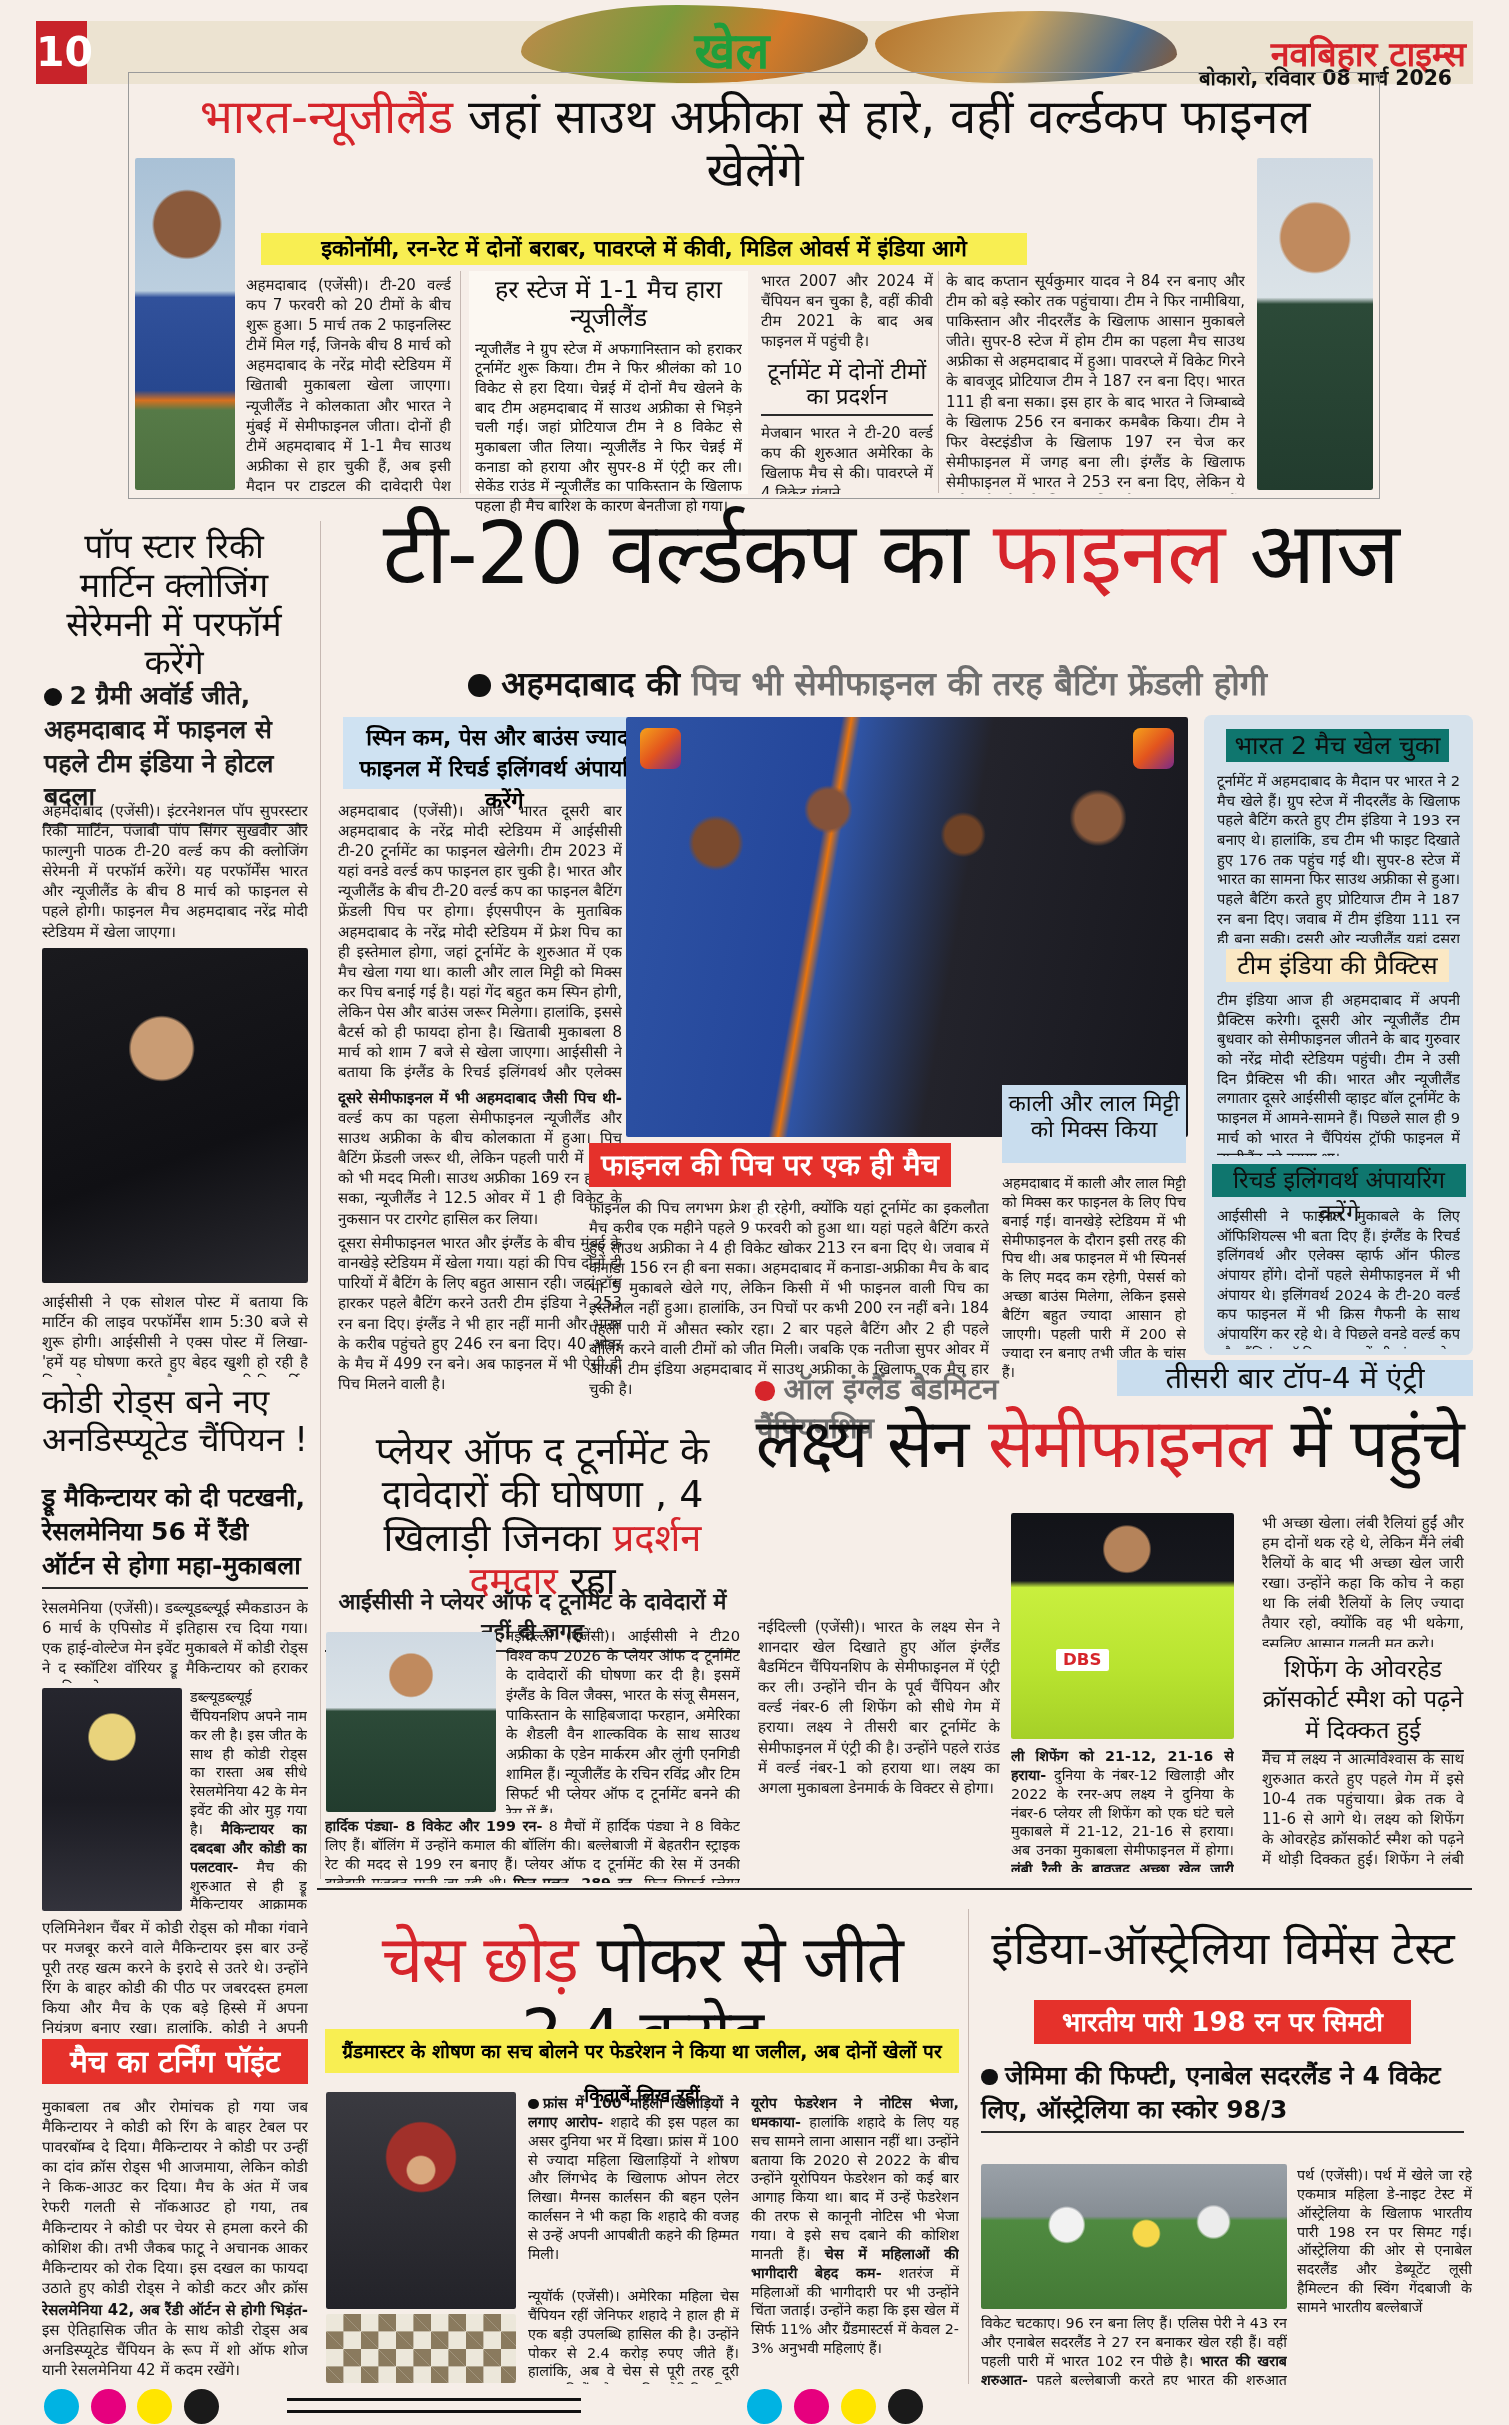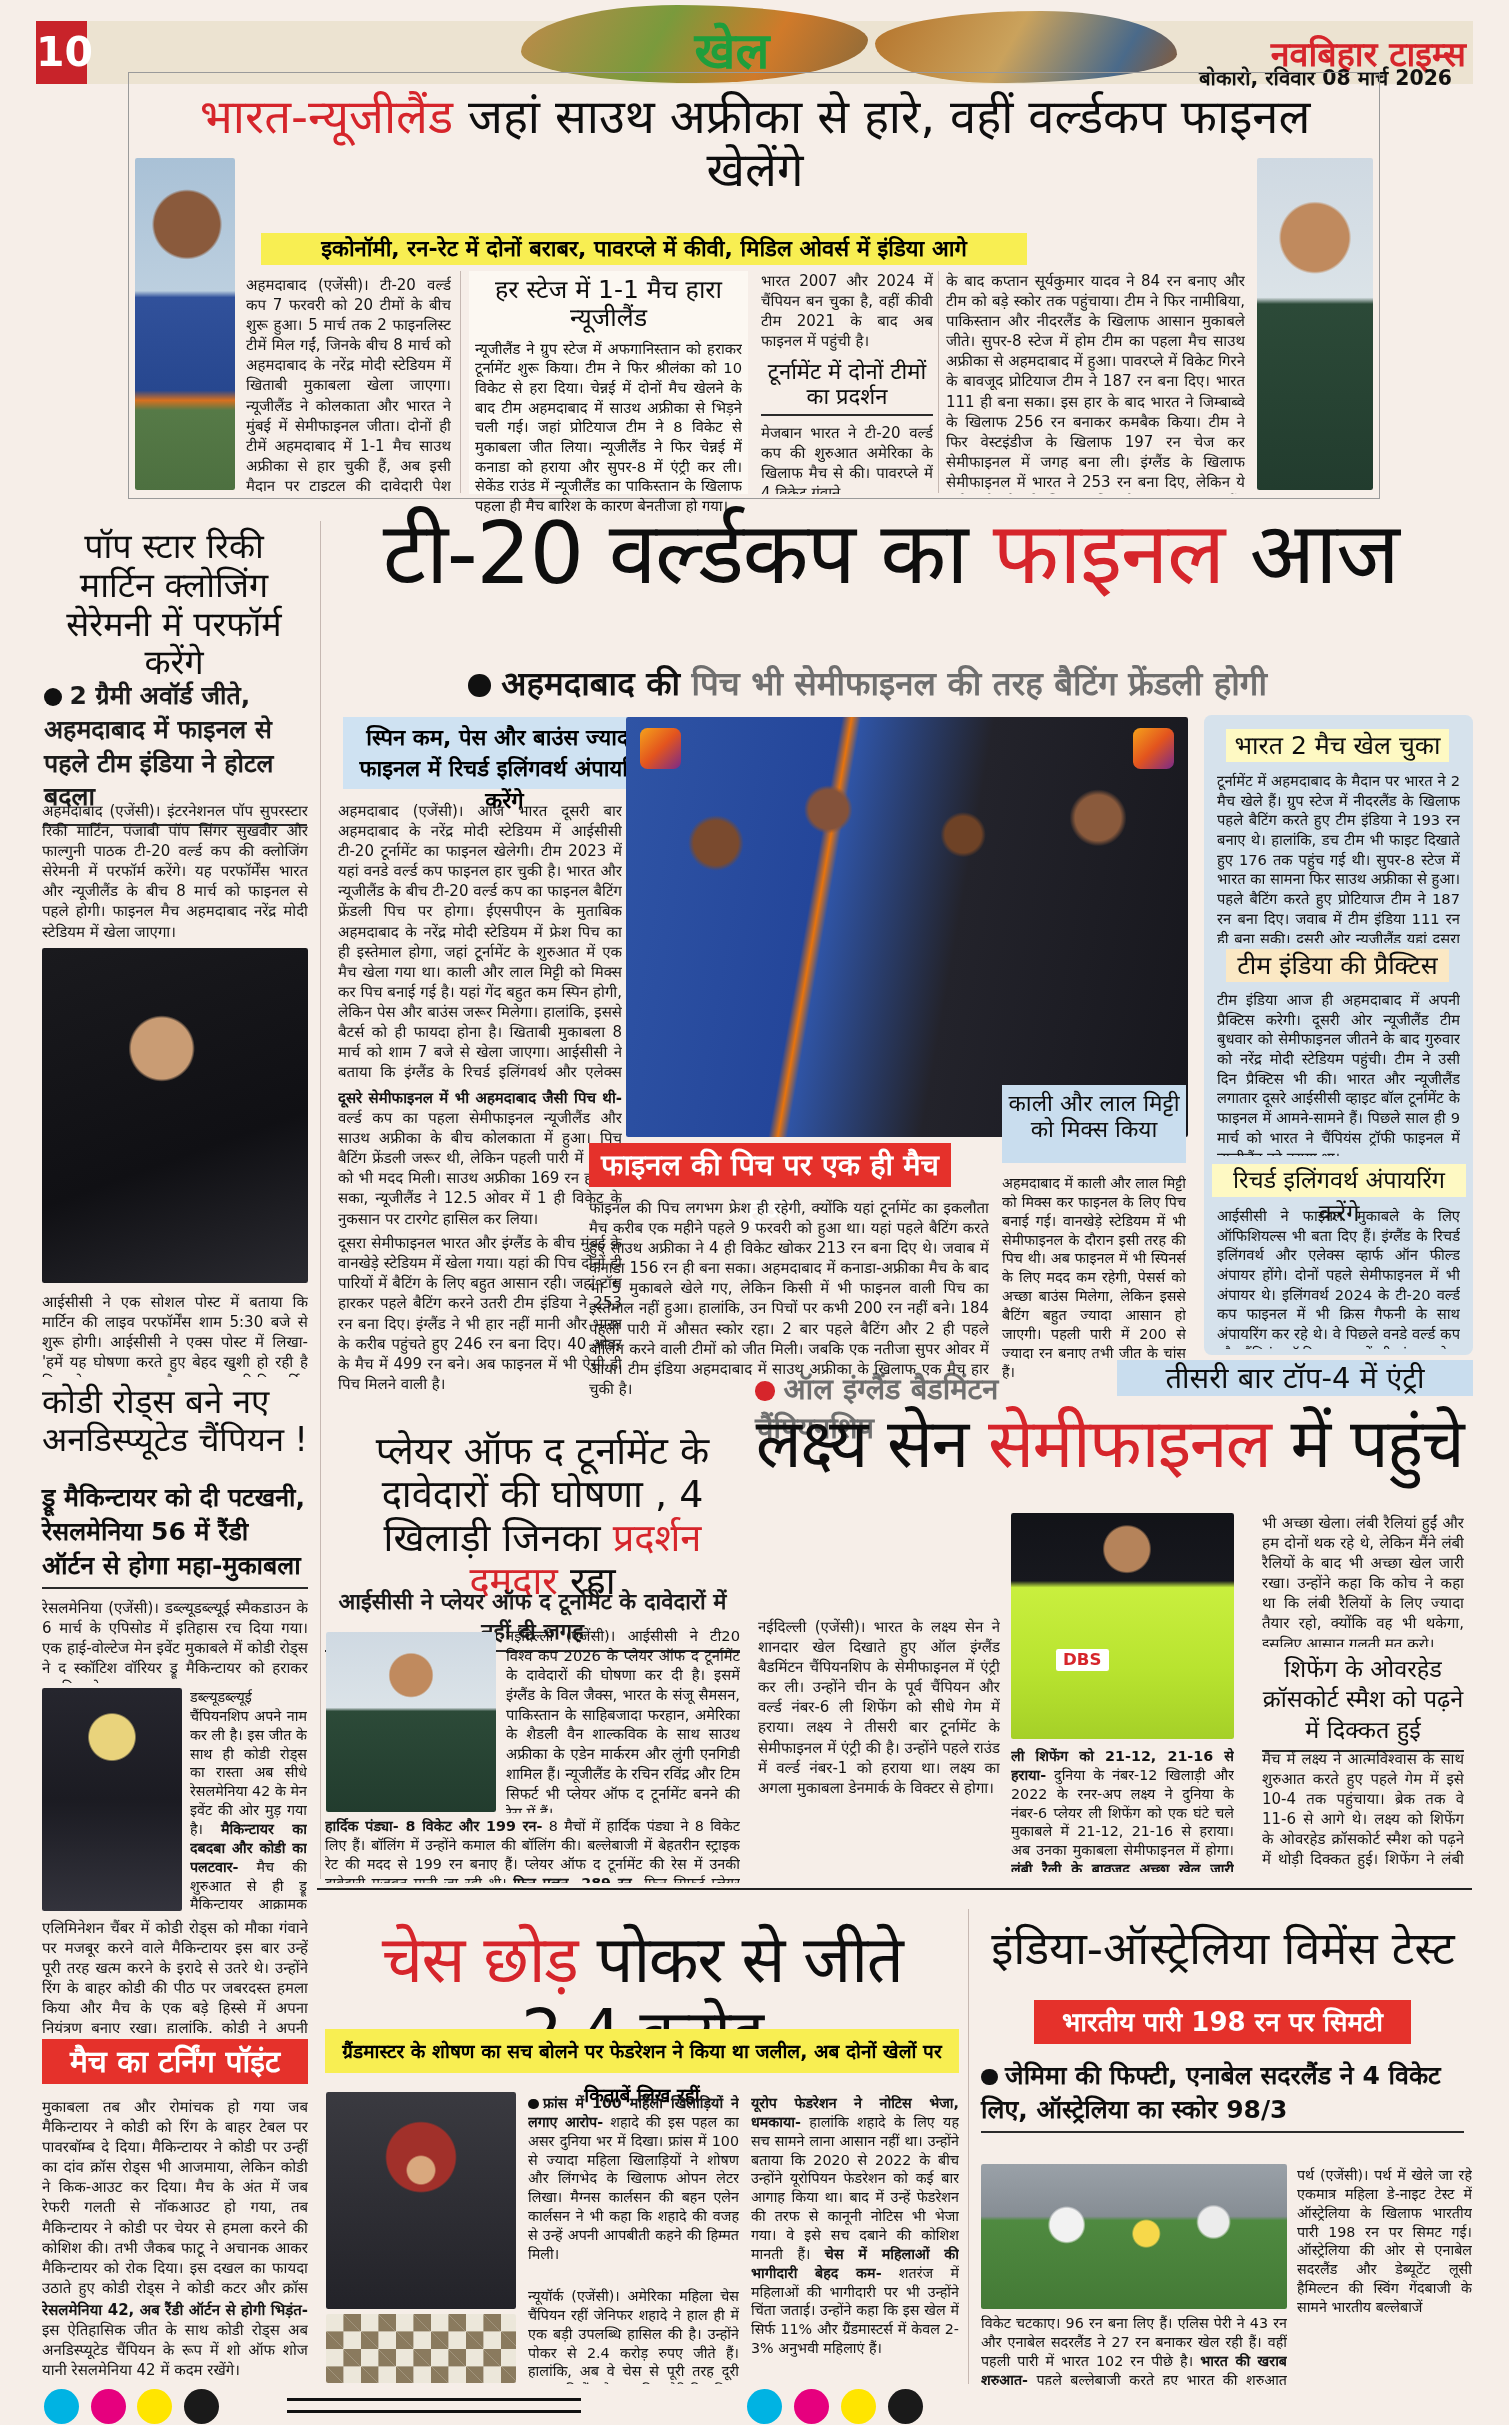--- a/index.html
+++ b/index.html
@@ -25,21 +25,21 @@
   .ph-cody{background:radial-gradient(circle at 50% 22%,#e9d37c 0 12%,rgba(0,0,0,0) 13%),linear-gradient(180deg,#26262e 0%,#1b1b22 50%,#33333c 100%)}
   .ph-lakshya{background:radial-gradient(circle at 52% 16%,#b5835a 0 10%,rgba(0,0,0,0) 11%),linear-gradient(180deg,#121318 0%,#17181e 30%,#c9ef3e 33%,#b8e32f 70%,#a5d028 100%)}
   .ph-shahade{background:radial-gradient(circle at 50% 36%,#d9a87e 0 8%,rgba(0,0,0,0) 9%),radial-gradient(circle at 50% 30%,#a1302a 0 19%,rgba(0,0,0,0) 20%),linear-gradient(180deg,#3a3a40 0%,#232329 100%)}
   .ph-board{background-color:#ece7da;background-image:linear-gradient(45deg,#8a7a5e 25%,transparent 25%,transparent 75%,#8a7a5e 75%),linear-gradient(45deg,#8a7a5e 25%,#ece7da 25%,#ece7da 75%,#8a7a5e 75%);background-size:35px 35px;background-position:0 0,17.4px 17.4px}
   .ph-wtest{background:radial-gradient(circle at 28% 42%,#f2f2f2 0 7%,rgba(0,0,0,0) 8%),radial-gradient(circle at 54% 48%,#f7d84a 0 7%,rgba(0,0,0,0) 8%),radial-gradient(circle at 76% 40%,#ececec 0 6%,rgba(0,0,0,0) 7%),linear-gradient(180deg,#9aa1a8 0%,#868d94 36%,#4f8a40 39%,#447a36 100%)}
   .blob1{background:linear-gradient(120deg,#c08a4a,#7a9a3c 40%,#d07a2a 70%,#8a6a3a);border-radius:45% 55% 50% 50%/60% 45% 55% 40%}
   .blob2{background:linear-gradient(120deg,#b5742c,#caa25c 45%,#4a6a8a 80%,#8a5a34);border-radius:55% 45% 60% 40%/45% 60% 40% 55%}
   .logo-chip{position:absolute;width:41px;height:41px;border-radius:7.5px;background:linear-gradient(135deg,#f5a21b,#e3541e 50%,#7a2a8a)}
   .frame{border:1.5px solid #9a9a9a}
   .ybox{background:#f8ee52}
-  .ybox2{background:#fef9c3}
+  .ybox2{background:#0f766e}
   .obox{background:#fbe8c4}
   .bluebox{background:#cfe2f2}
   .bluebox2{background:#c9ddee}
   .redbox{background:#e5312b;color:#fff}
   .sidebar{background:#d6e2ec;border-radius:7.5px}
   .whitebox{background:#fcf8f2}
   .und{border-bottom:2.3px solid #2a2a2a;padding-bottom:4.5px}
   .mark-dot{position:absolute;width:35px;height:35px;border-radius:50%}
 </style>
 </head>

